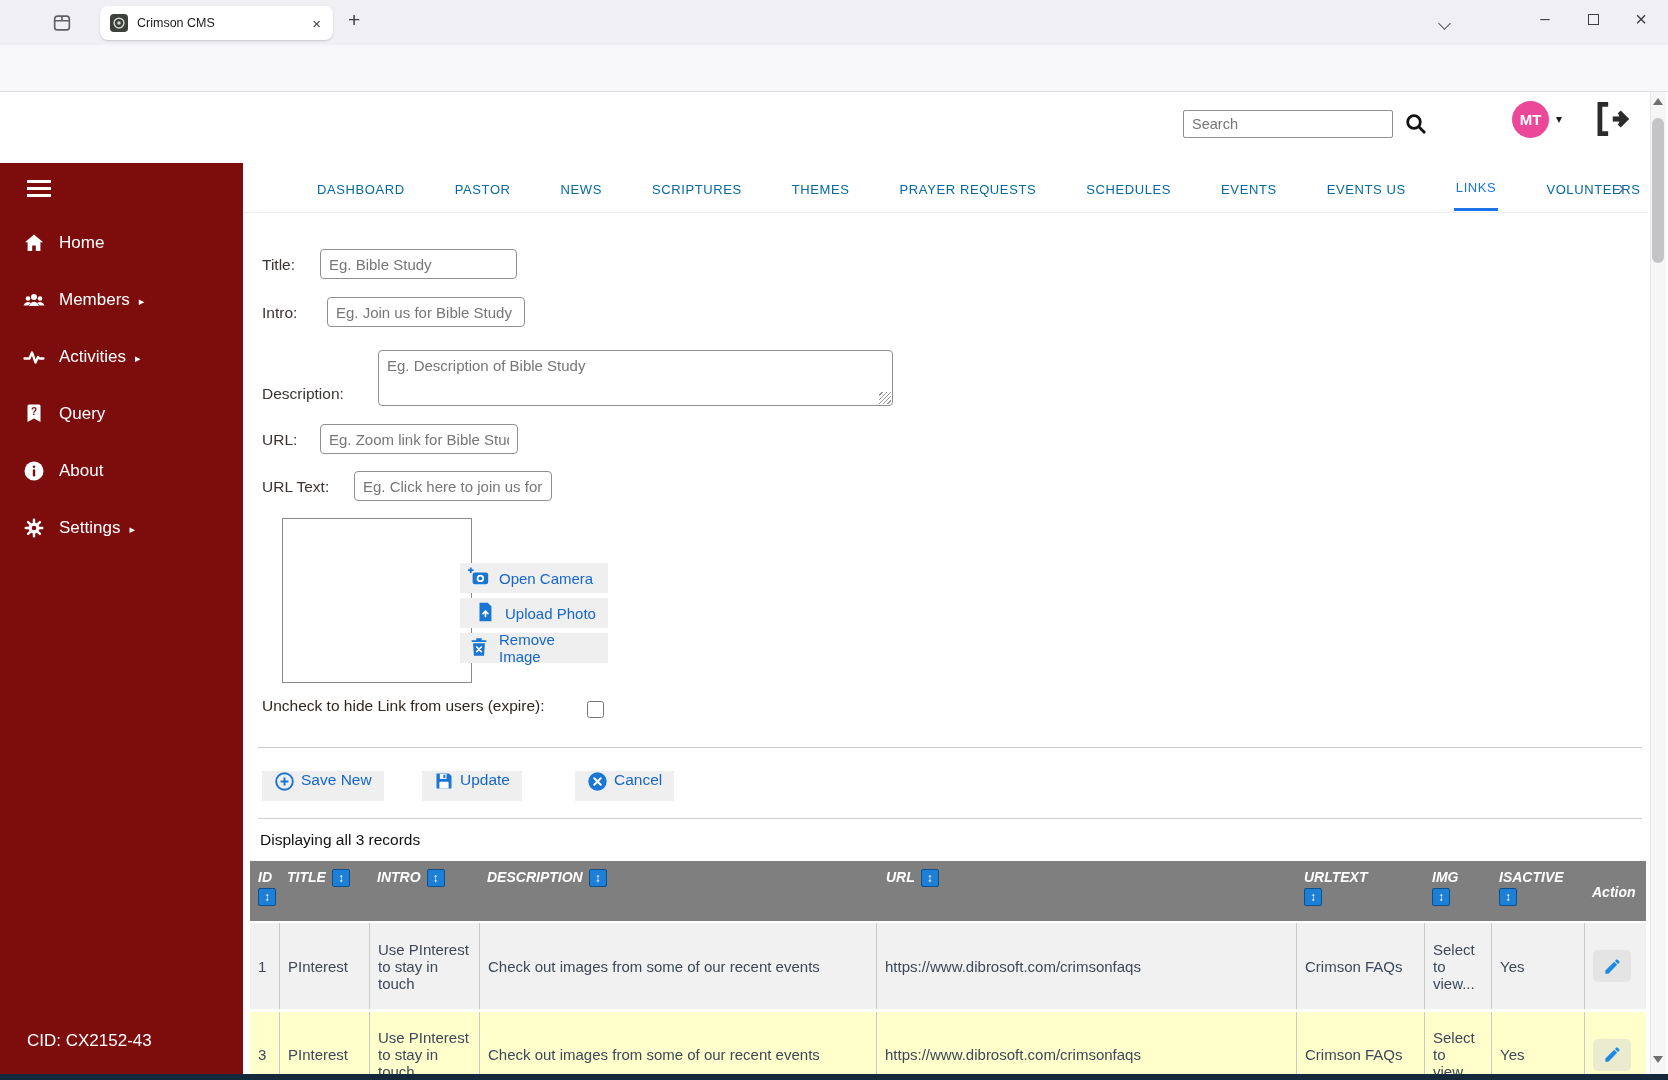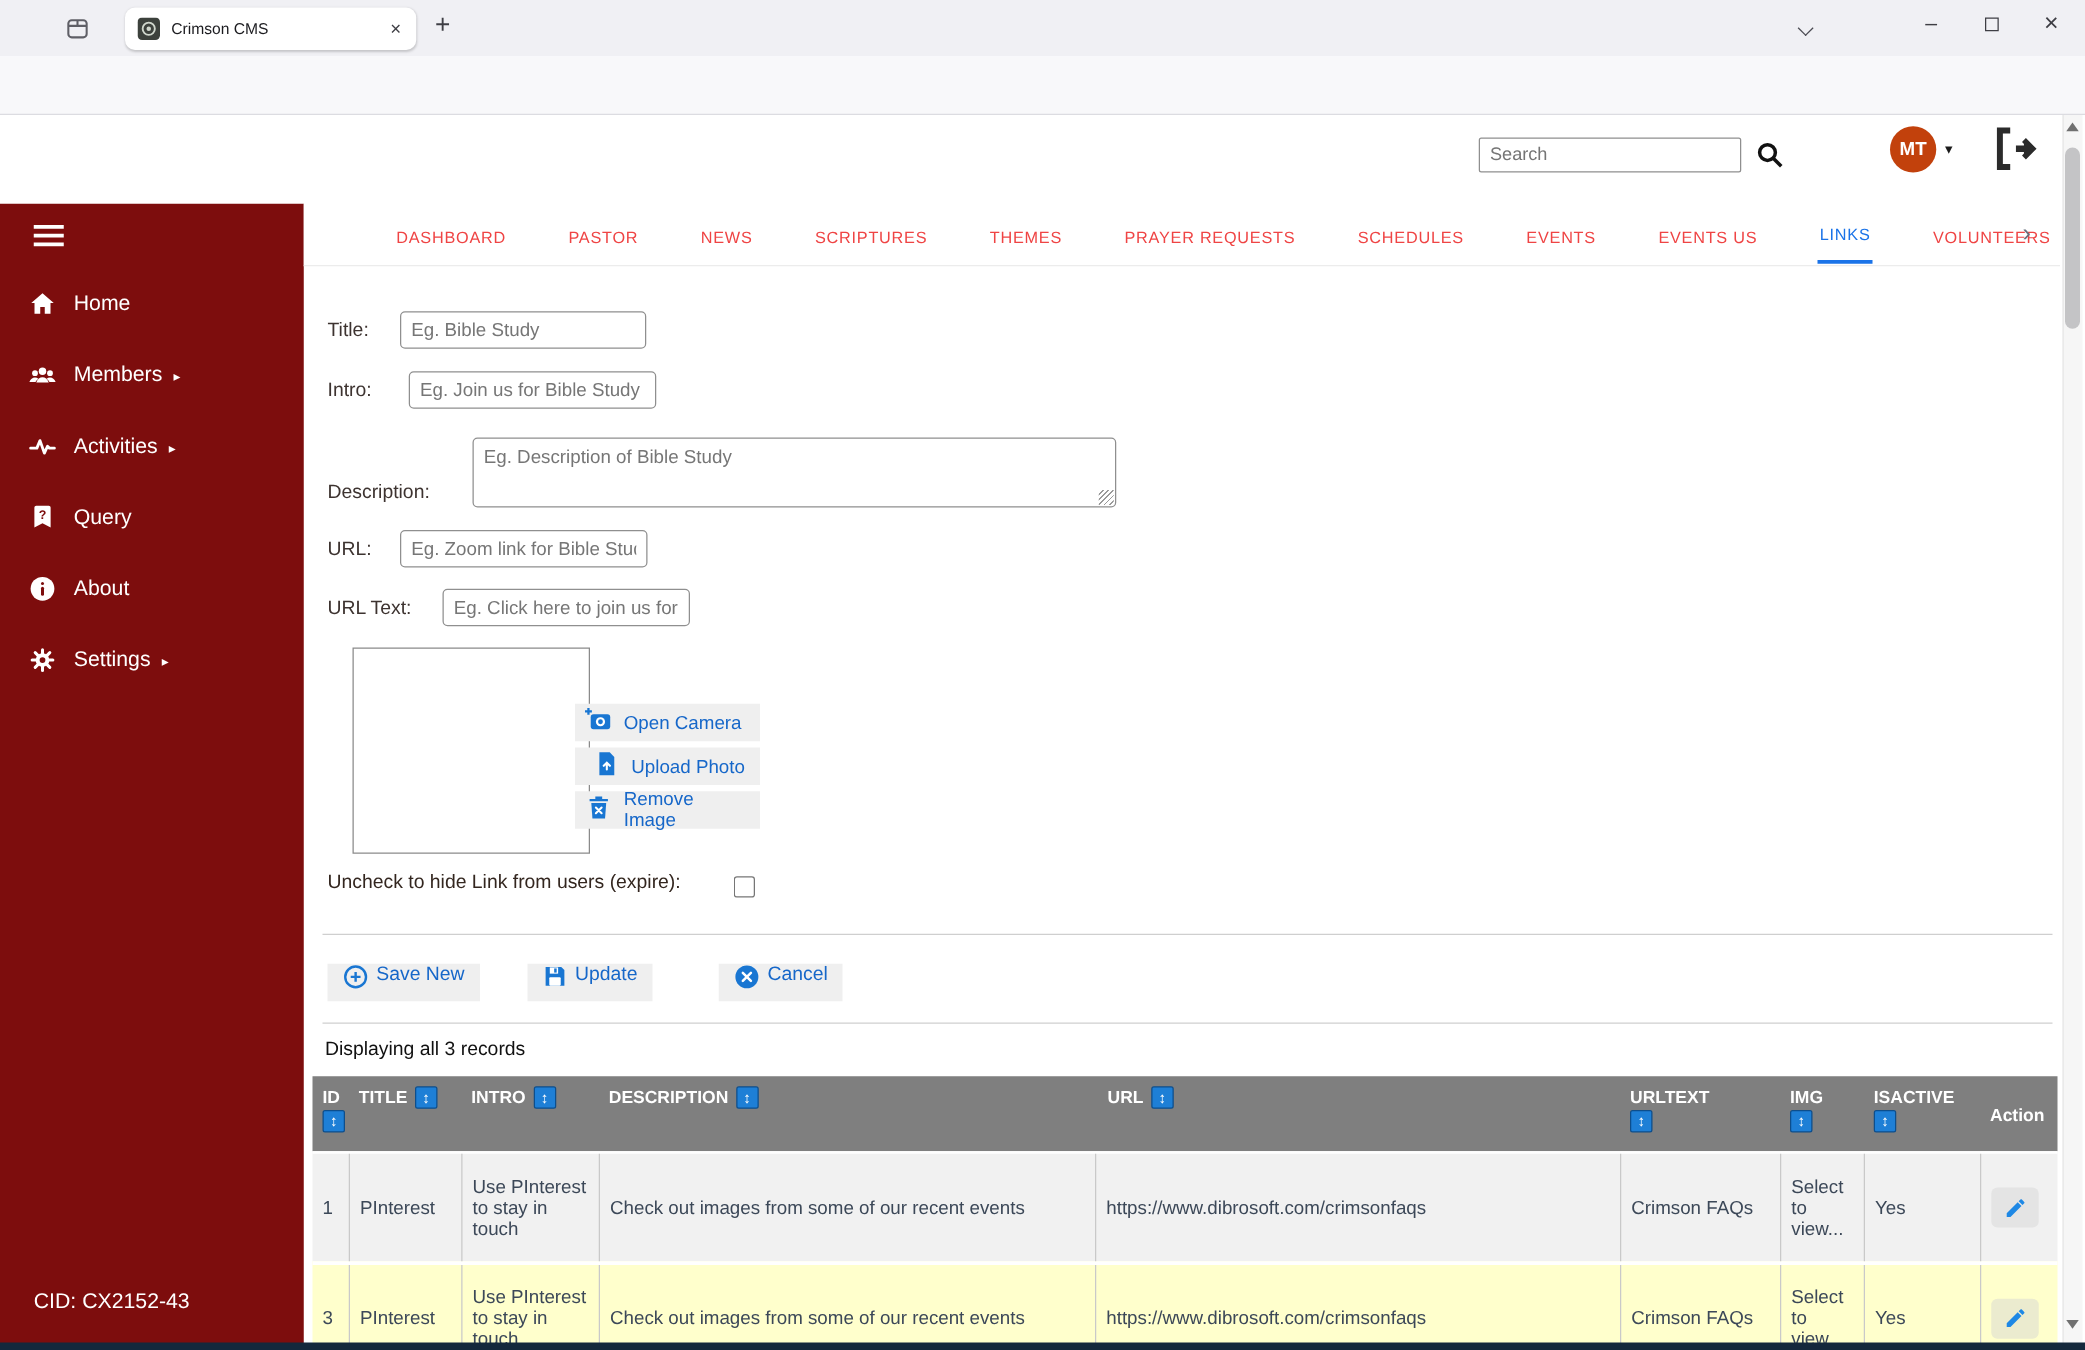--- a/index.html
+++ b/index.html
@@ -30,37 +30,37 @@
   .menu3{position:relative;width:16px;height:12px;}
   .menu3 i{position:absolute;left:0;width:16px;height:2px;background:#4a4a52;border-radius:1px;}
   .menu3 i:nth-child(1){top:0}.menu3 i:nth-child(2){top:5px}.menu3 i:nth-child(3){top:10px}
   .menudot{position:absolute;right:-3px;top:-4px;width:5px;height:5px;border-radius:50%;background:#c77700;}
 
   
   .appheader{position:absolute;left:0;top:92px;width:1668px;height:71px;background:#fff;}
   .apptitle{position:absolute;left:27px;top:12px;font-variant:small-caps;font-weight:800;font-size:34px;letter-spacing:.5px;color:#8b0d0d;white-space:nowrap;}
   .searchbox{position:absolute;left:1183px;top:18px;width:210px;height:28px;border:1px solid #8f8f8f;border-radius:2px;padding:0 8px;font-size:14.5px;color:#222;background:#fff;}
   .searchbox::placeholder{color:#757575;}
-  .avatar{position:absolute;left:1512px;top:9px;width:37px;height:37px;border-radius:50%;background:#c2410c;color:#fff;font-weight:800;font-size:15px;display:flex;align-items:center;justify-content:center;}
+  .avatar{position:absolute;left:1512px;top:9px;width:37px;height:37px;border-radius:50%;background:#ec4899;color:#fff;font-weight:800;font-size:15px;display:flex;align-items:center;justify-content:center;}
   .avcaret{position:absolute;left:1556px;top:20px;font-size:12px;color:#1b1b1b;}
 
   
   .sidebar{position:absolute;left:0;top:163px;width:243px;height:912px;background:#7d0d0d;}
   .hamburger{position:absolute;left:27px;top:17px;width:24px;height:17px;}
   .hamburger i{position:absolute;left:0;width:24px;height:3px;background:#fff;}
   .hamburger i:nth-child(1){top:0}.hamburger i:nth-child(2){top:7px}.hamburger i:nth-child(3){top:14px}
   .sideitem{position:absolute;left:0;width:243px;height:44px;display:flex;align-items:center;color:#fff;cursor:default;}
   .sideicon{width:24px;height:24px;margin-left:22px;margin-right:13px;flex:0 0 auto;}
   .sidelabel{font-size:17px;}
   .sidecaret{font-size:11px;margin-left:9px;margin-top:2px;}
   .cid{position:absolute;left:27px;top:868px;color:#fff;font-weight:400;font-size:17px;}
 
   
   .mainnav{position:absolute;left:243px;top:163px;width:1405px;height:50px;background:#fff;border-bottom:1px solid #ececec;display:flex;align-items:center;gap:46px;padding-left:72px;overflow:hidden;}
-  .navtab{font-size:13px;letter-spacing:.6px;color:#ef4444;white-space:nowrap;padding:16px 2px 13px 2px;}
+  .navtab{font-size:13px;letter-spacing:.6px;color:#0369a1;white-space:nowrap;padding:16px 2px 13px 2px;}
   .navtab.active{color:#1a73e8;border-bottom:3px solid #1a73e8;}
   .morechev{position:absolute;left:1618px;top:176px;font-size:20px;color:#66707d;}
 
   
   .heading{position:absolute;left:262px;top:222px;font-variant:small-caps;font-weight:800;font-size:22px;color:#1d1d1d;letter-spacing:.3px;}
   .flabel{position:absolute;font-size:15.5px;color:#3d3330;}
   .tinput{position:absolute;height:30px;border:1px solid #8f8f8f;border-radius:4px;padding:0 8px;font-size:15px;color:#222;background:#fff;}
   .tinput::placeholder,textarea::placeholder{color:#767676;}
   textarea.tinput{resize:none;padding-top:6px;}
   .resize-grip{position:absolute;width:12px;height:12px;background:
@@ -69,21 +69,21 @@
   .imgact{position:absolute;left:460px;width:148px;height:30px;background:#efefef;display:flex;align-items:center;gap:9px;padding:0 8px;font-size:15px;color:#1667c9;}
   .expire-label{position:absolute;left:262px;top:697px;font-size:15.5px;color:#33261f;}
   .expire-check{position:absolute;left:583px;top:698px;width:17px;height:17px;}
   .hdiv{position:absolute;left:258px;width:1384px;height:1px;background:#cfcfcf;}
   .formbtn{position:absolute;top:771px;height:30px;background:#efefef;display:flex;gap:6px;padding:0 12px;font-size:15.5px;color:#1667c9;}
   .records{position:absolute;left:260px;top:831px;font-size:15.5px;color:#111;}
 
   
   .tbl{position:absolute;left:250px;top:861px;width:1396px;}
   .trow{display:grid;grid-template-columns:29px 90px 110px 397px 420px 128px 67px 93px 62px;}
-  .thead{background:#7f7f7f;color:#fff;min-height:60px;}
+  .thead{background:#7f7f7f;color:#fff;min-height:60px;font-style:italic;}
   .thead .cell{font-weight:700;font-size:14px;padding:8px 6px 6px 8px;display:flex;align-items:flex-start;gap:6px;}
   .thead .cell.stack{flex-direction:column;gap:3px;}
   .sortico{display:inline-flex;align-items:center;justify-content:center;width:18px;height:18px;background:#1e7fd6;border:1px solid #0d4e8c;color:#fff;font-size:12px;font-weight:700;border-radius:2px;flex:0 0 auto;}
   .tbody .cell{font-size:15px;color:#3c4858;padding:8px 8px;display:flex;align-items:center;border-left:1px solid #c9c9c9;overflow:hidden;}
   .tbody .cell:first-child{border-left:none;}
   .row-a{background:#f1f1f1;min-height:88px;border-top:2px solid #fff;}
   .row-b{background:#ffffcc;min-height:88px;border-top:3px solid #fff;}
   .editbtn{width:38px;height:32px;border-radius:5px;background:#e4e4e4;display:flex;align-items:center;justify-content:center;}
   .row-b .editbtn{background:#ebebcf;}
 

